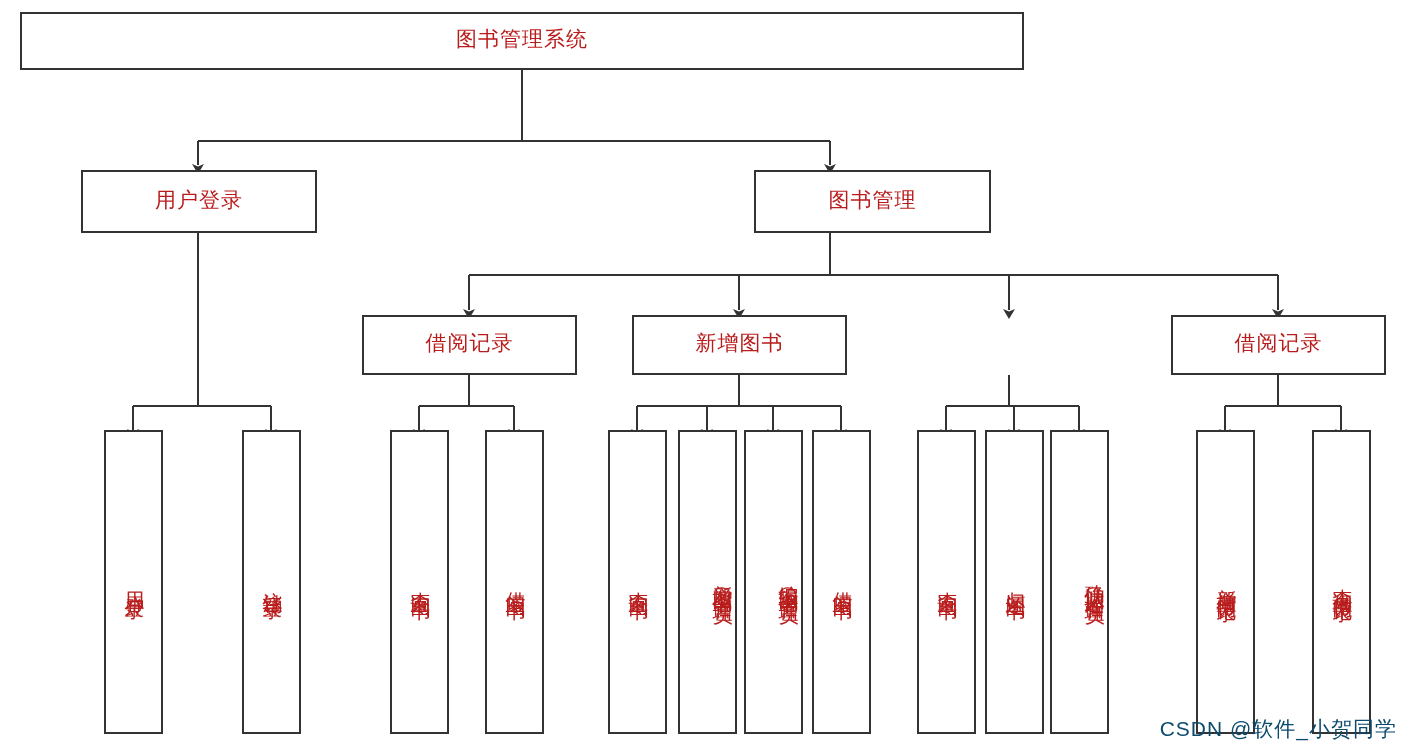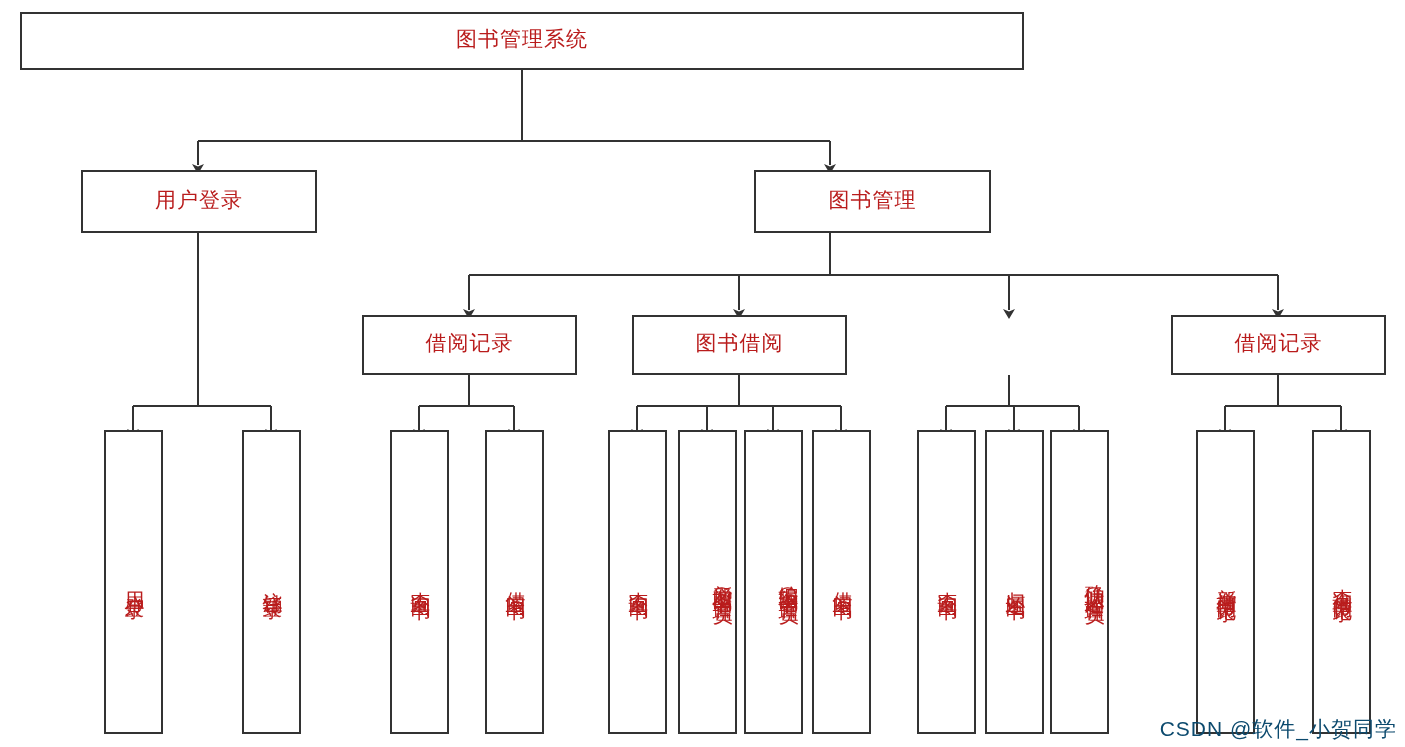--- a/index.html
+++ b/index.html
@@ -133,21 +133,21 @@
     <span class="node-label">用户登录</span>
   </div>
   <div class="node-box horizontal" style="left:711px; top:170px; width:237px; height:63px;margin-left:43px;">
     <span class="node-label">图书管理</span>
   </div>
 
   <div class="node-box horizontal" style="left:362px; top:315px; width:215px; height:60px;">
     <span class="node-label">借阅记录</span>
   </div>
   <div class="node-box horizontal" style="left:632px; top:315px; width:215px; height:60px;">
-    <span class="node-label">图书借阅</span>
+    <span class="node-label">新增图书</span>
   </div>
   <div class="node-box horizontal" style="left:1171px; top:315px; width:215px; height:60px;text-align:center;">
     <span class="node-label">借阅记录</span>
   </div>
 
   <div class="node-box vertical centered" style="left:104px; top:430px; width:59px; height:304px;">
     <span class="node-label">用户登录</span>
   </div>
   <div class="node-box vertical centered" style="left:242px; top:430px; width:59px; height:304px;">
     <span class="node-label">注销登录</span>

